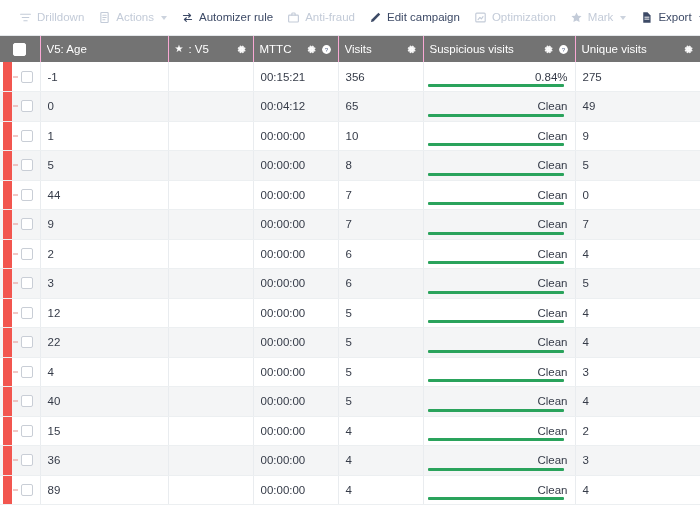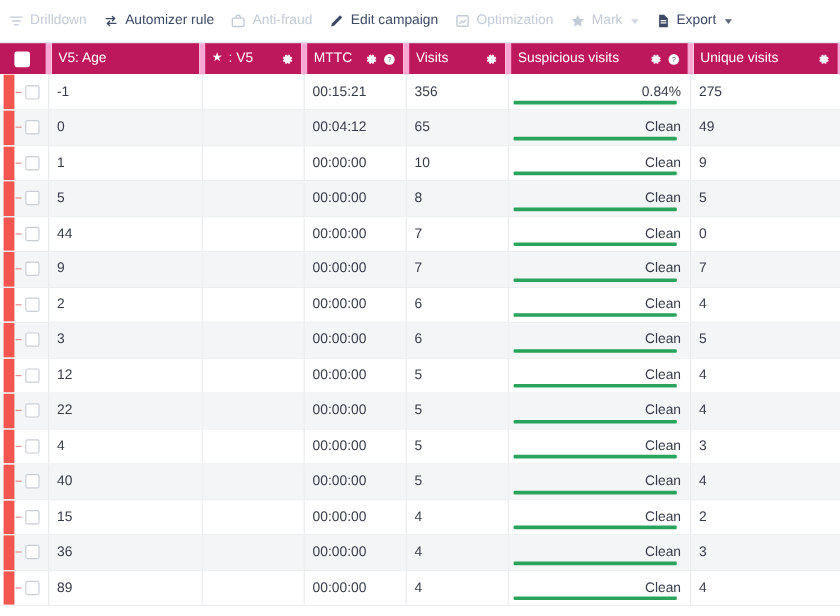--- a/index.html
+++ b/index.html
@@ -10,21 +10,21 @@
     overflow: hidden;
     background: #ffffff;
     font-family: "Liberation Sans", sans-serif;
   }
 
   
   .toolbar {
     height: 36px;
     display: flex;
     align-items: center;
-    padding: 0 0;
+    padding: 0 12px;
     background: #ffffff;
     border-bottom: 1px solid #e4e7ea;
     white-space: nowrap;
     overflow: hidden;
   }
   .tb-item {
     display: flex;
     align-items: center;
     gap: 5px;
     padding: 3px 7px;
@@ -55,28 +55,28 @@
   
   .grid { width: 700px; }
   table.tbl {
     width: 700px;
     border-collapse: collapse;
     table-layout: fixed;
     font-size: 11.5px;
   }
 
   thead th {
-    background: #be185d;
+    background: #737373;
     color: #ffffff;
     font-weight: normal;
     font-size: 11.5px;
     height: 26px;
     padding: 0 6px;
     text-align: left;
-    border-right: 5px solid #f9a8d4;
+    border-right: 1px solid #f9a8d4;
     vertical-align: middle;
     white-space: nowrap;
     overflow: hidden;
   }
   thead th.sel { padding: 0; text-align: center; }
   .th-in {
     display: flex;
     align-items: center;
     width: 100%;
     gap: 4px;
@@ -165,20 +165,32 @@
 <div class="toolbar">
     <div class="tb-item disabled">
       <span class="tb-ico">
         <svg width="13" height="13" viewBox="0 0 16 16" fill="none">
           <line x1="2" y1="4" x2="14" y2="4" stroke="currentColor" stroke-width="1.4" stroke-linecap="round" stroke-linejoin="round"></line>
           <line x1="4" y1="8" x2="12" y2="8" stroke="currentColor" stroke-width="1.4" stroke-linecap="round" stroke-linejoin="round"></line>
           <line x1="6" y1="12" x2="10" y2="12" stroke="currentColor" stroke-width="1.4" stroke-linecap="round" stroke-linejoin="round"></line>
         </svg>
       </span>
       <span class="tb-label">Drilldown</span>
+    </div>
+    <div class="tb-item disabled">
+      <span class="tb-ico">
+        <svg width="13" height="13" viewBox="0 0 16 16" fill="none">
+          <rect x="3.5" y="1.8" width="9" height="12.4" rx="1" stroke="currentColor" stroke-width="1.4" stroke-linecap="round" stroke-linejoin="round"></rect>
+          <line x1="6" y1="5.2" x2="10" y2="5.2" stroke="currentColor" stroke-width="1.4" stroke-linecap="round" stroke-linejoin="round"></line>
+          <line x1="6" y1="8" x2="10" y2="8" stroke="currentColor" stroke-width="1.4" stroke-linecap="round" stroke-linejoin="round"></line>
+          <line x1="6" y1="10.8" x2="8.5" y2="10.8" stroke="currentColor" stroke-width="1.4" stroke-linecap="round" stroke-linejoin="round"></line>
+        </svg>
+      </span>
+      <span class="tb-label">Actions</span>
+      <span class="caret"></span>
     </div>
     <div class="tb-item">
       <span class="tb-ico">
         <svg width="13" height="13" viewBox="0 0 16 16" fill="none">
           <path d="M3 5.5h8.2M9.4 3.3 11.8 5.5 9.4 7.7" stroke="currentColor" stroke-width="1.4" stroke-linecap="round" stroke-linejoin="round"></path>
           <path d="M13 10.5H4.8M6.6 8.3 4.2 10.5l2.4 2.2" stroke="currentColor" stroke-width="1.4" stroke-linecap="round" stroke-linejoin="round"></path>
         </svg>
       </span>
       <span class="tb-label">Automizer rule</span>
     </div>

